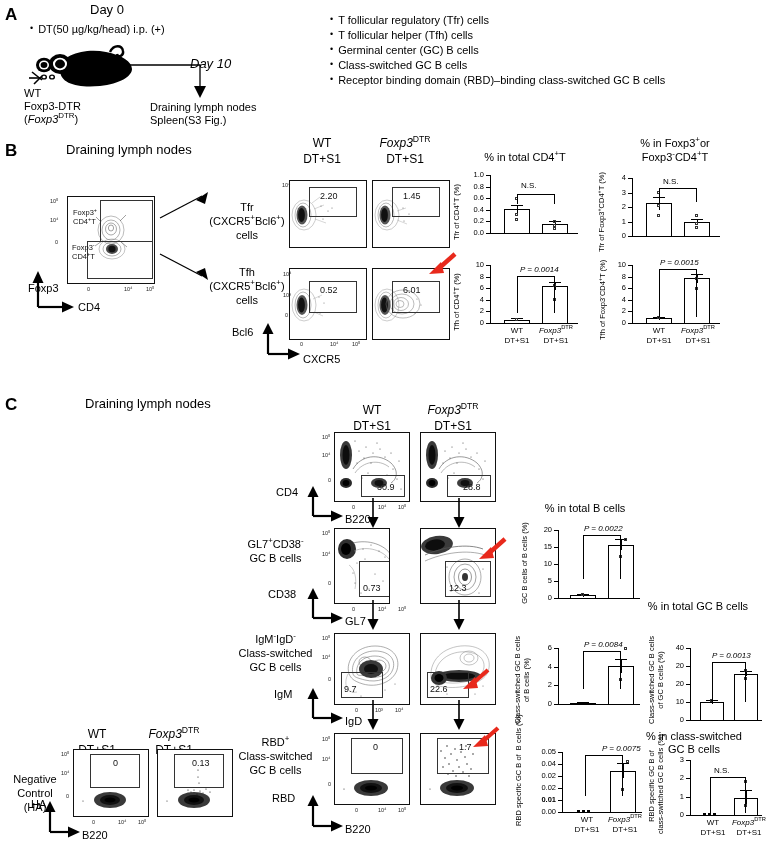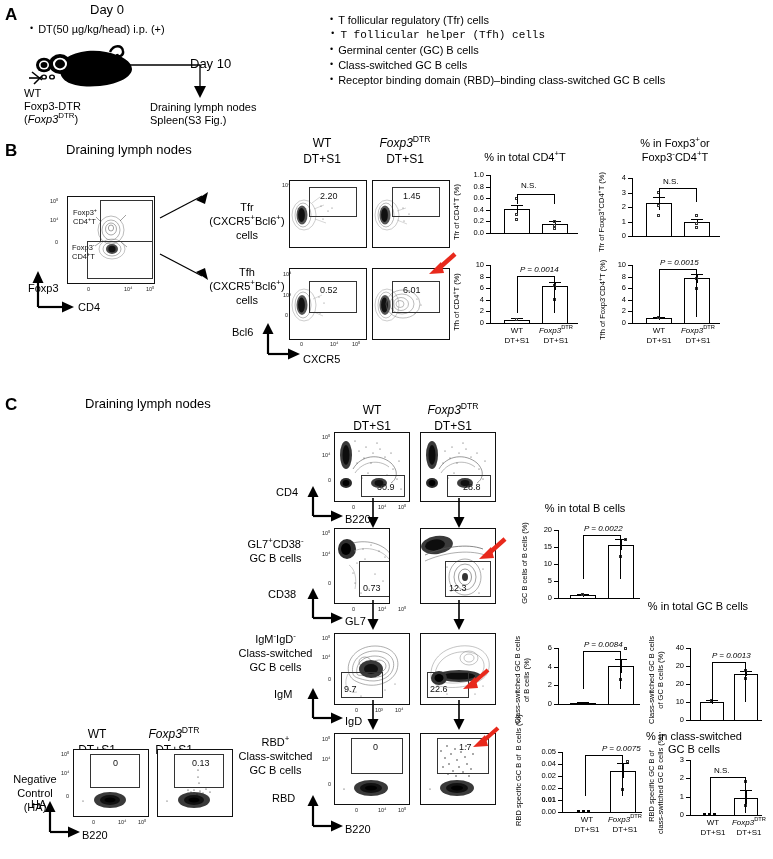--- a/index.html
+++ b/index.html
@@ -79,29 +79,29 @@
 
 <div class="abs txt11" style="left:24px;top:86px;">WT</div>
 <div class="abs txt11" style="left:24px;top:99px;">Foxp3-DTR</div>
 <div class="abs txt11" style="left:24px;top:112px;">(<span class="ital">Foxp3</span><span class="sup">DTR</span>)</div>
 
 <svg class="deco" style="left:118px;top:55px;" width="110" height="45" viewBox="0 0 110 45">
   <path d="M0 10 L82 10 L82 32" fill="none" stroke="#000" stroke-width="1.3"></path>
   <path d="M76 31 L88 31 L82 43 Z" fill="#000"></path>
 </svg>
 
-<div class="abs txt13" style="left:190px;top:56px;">Day 10</div>
+<div class="abs txt13" style="left:190px;top:56px;font-style:italic;">Day 10</div>
 <div class="abs txt11" style="left:150px;top:100px;">Draining lymph nodes</div>
 <div class="abs txt11" style="left:150px;top:113px;">Spleen(S3 Fig.)</div>
 
 <div class="abs txt11" style="left:330px;top:13px;width:440px;">
   <div class="bullet">
       <span>T follicular regulatory (Tfr) cells</span>
     </div>
-  <div class="bullet" style="margin-top:1px;font-family:Liberation Mono, monospace;">
+  <div class="bullet" style="margin-top:1px;">
       <span>T follicular helper (Tfh) cells</span>
     </div>
   <div class="bullet" style="margin-top:1px;">
       <span>Germinal center (GC) B cells</span>
     </div>
   <div class="bullet" style="margin-top:1px;">
       <span>Class-switched GC B cells</span>
     </div>
   <div class="bullet" style="margin-top:1px;">
       <span>Receptor binding domain (RBD)–binding class-switched GC B cells</span>

